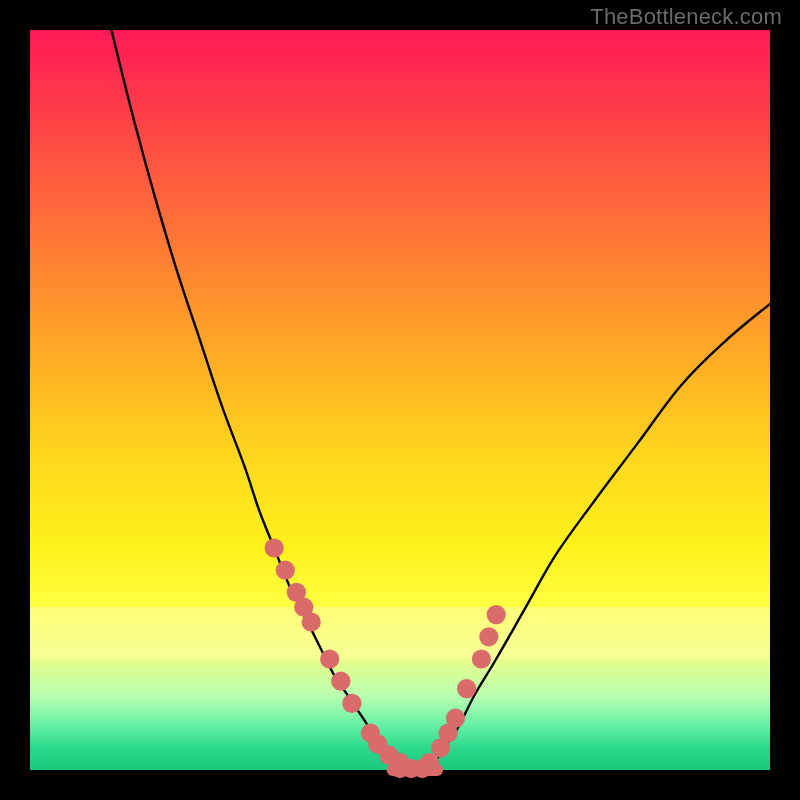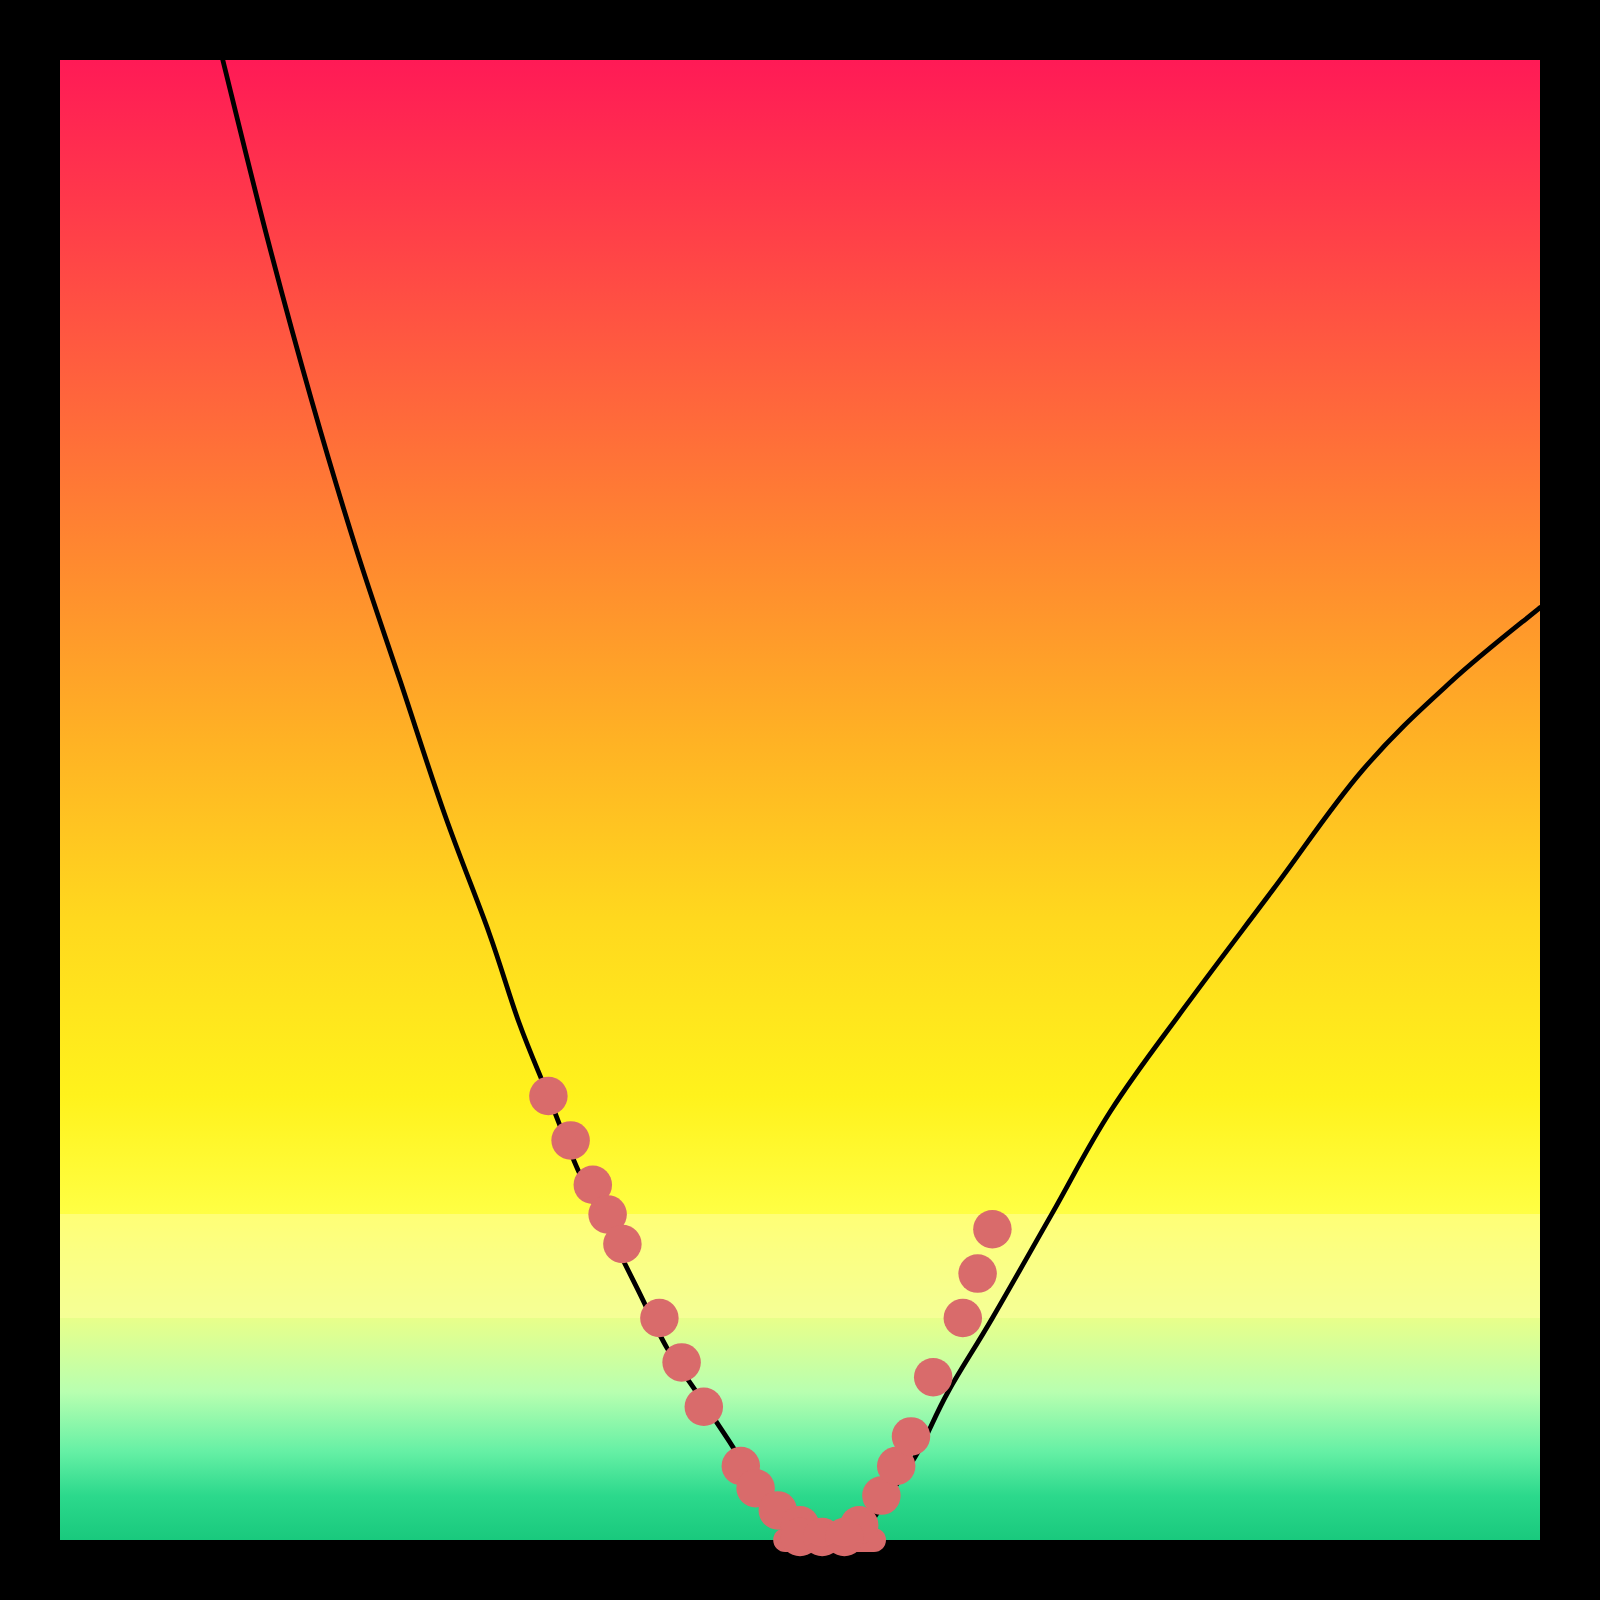--- a/index.html
+++ b/index.html
@@ -66,20 +66,21 @@
     left: 0;
     width: 740px;
     height: 740px;
     overflow: visible;
   }
 </style>
 </head>
 <body>
 
 <div class="frame">
+  <div class="watermark">TheBottleneck.com</div>
   <div class="plot-area">
     <div class="yellow-band"></div>
     <svg class="curve" viewBox="0 0 740 740" preserveAspectRatio="none">
       <g id="paths-group">
           <path d="M 81.4 0 C 85.396 15.983999999999991, 95.608 58.16399999999997, 103.60000000000001 88.79999999999995 C 111.59200000000001 119.43599999999994, 117.808 142.22799999999992, 125.80000000000001 170.19999999999993 C 133.792 198.17199999999994, 140.008 218.89199999999997, 148 244.2 C 155.992 269.508, 162.20800000000003 286.824, 170.20000000000002 310.8 C 178.192 334.776, 184.40800000000002 354.75600000000003, 192.4 377.40000000000003 C 200.392 400.04400000000004, 207.94 417.95200000000006, 214.6 436.6 C 221.26 455.248, 224.072 466.348, 229.4 481 C 234.728 495.652, 238.872 504.68, 244.20000000000002 518 C 249.52800000000002 531.32, 253.672 543.012, 259 555 C 264.328 566.988, 268.472 573.944, 273.8 584.6 C 279.12800000000004 595.2560000000001, 283.27200000000005 603.5440000000001, 288.6 614.2 C 293.928 624.856, 298.072 634.476, 303.4 643.8 C 308.72799999999995 653.1239999999999, 312.87199999999996 658.008, 318.2 666 C 323.528 673.992, 327.672 680.2080000000001, 333 688.2 C 338.328 696.192, 342.472 703.74, 347.79999999999995 710.4 C 353.12799999999993 717.06, 358.604 719.8720000000001, 362.59999999999997 725.2 C 366.59599999999995 730.528, 368.668 737.336, 370 740" fill="none" stroke="#000" stroke-width="2.4" stroke-linecap="round"></path>
           <path d="M 399.6 740 C 402.264 736.004, 409.07200000000006 725.7919999999999, 414.40000000000003 717.8 C 419.728 709.808, 423.872 704.924, 429.2 695.6 C 434.52799999999996 686.2760000000001, 437.34 677.988, 444 666 C 450.66 654.012, 456.876 644.984, 466.2 629 C 475.524 613.016, 485.144 595.8480000000001, 495.8 577.2 C 506.456 558.552, 513.412 544.048, 525.4 525.4 C 537.3879999999999 506.75199999999995, 547.7479999999999 493.58000000000004, 562.4 473.6 C 577.052 453.62, 590.8159999999999 435.712, 606.8 414.4 C 622.784 393.08799999999997, 635.216 373.84799999999996, 651.2 355.2 C 667.1840000000001 336.552, 679.6159999999999 325.452, 695.5999999999999 310.8 C 711.584 296.148, 732.008 280.46000000000004, 740 273.8" fill="none" stroke="#000" stroke-width="2.4" stroke-linecap="round"></path>
           <path d="M 362.59999999999997 740 L 407.00000000000006 740" fill="none" stroke="#d96b6b" stroke-width="12" stroke-linecap="round"></path>
         </g>
       <g id="markers-group">
           <circle cx="244.20000000000002" cy="518" r="9.620000000000001" fill="#d96b6b"></circle>

